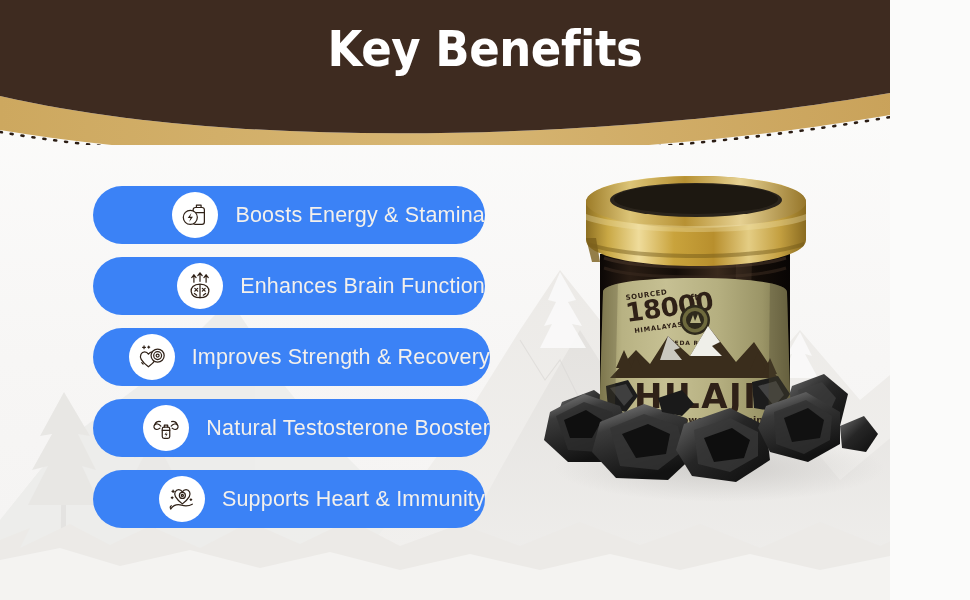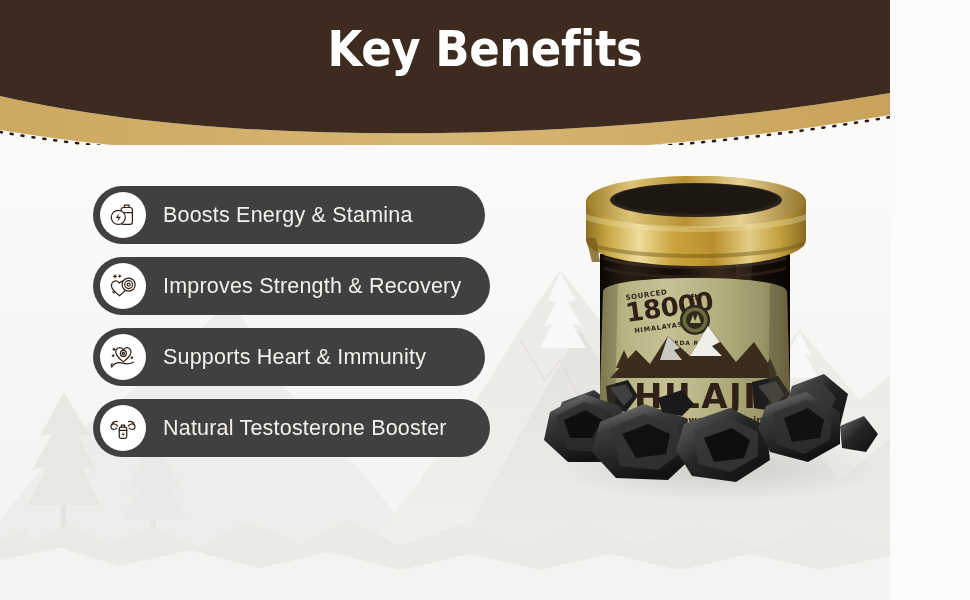--- a/index.html
+++ b/index.html
@@ -29,26 +29,27 @@
     transform:scaleX(0.9);
     transform-origin:center top;
     line-height:1.1;
   }
 
   
   .pills { position:absolute; left:93px; top:186px; width:400px; }
   .pill {
     position:relative;
     height:58px;
-    background:#404040;
+    background:#3b82f6;
     border-radius:29px;
     margin-bottom:13px;
     display:flex;
     align-items:center;
     padding-left:3px;
+    justify-content:flex-end;
   }
   .pill-icon {
     width:46px; height:46px;
     min-width:46px;
     border-radius:50%;
     background:#ffffff;
     display:flex;
     align-items:center;
     justify-content:center;
     margin-left:4px;
@@ -167,74 +168,91 @@
           <rect x="14" y="8" width="12" height="18" rx="2.5"></rect>
           <path d="M17.5 8 L17.5 5.5 L22.5 5.5 L22.5 8"></path>
           <path d="M14 13.5 L26 13.5"></path>
           <circle cx="11" cy="18.5" r="7.5" fill="#fff"></circle>
           <path d="M12.2 13.8 L8.2 19.2 L11.2 19.2 L9.8 23.4 L13.8 17.8 L10.8 17.8 Z" fill="#2f2117" stroke="none"></path>
         </svg>
       </div>
       <div class="pill-label">Boosts Energy &amp; Stamina</div>
     </div>
 
+    <div class="pill pill-w1">
+      <div class="pill-icon">
+        <svg width="30" height="30" viewBox="0 0 32 32" fill="none" stroke="#2f2117" stroke-width="1.3" stroke-linecap="round" stroke-linejoin="round">
+          <path d="M16 14 C 9 14, 6 18, 6.6 22 C 7.2 26, 11 28.5, 16 28.5
+                   C 21 28.5, 24.8 26, 25.4 22 C 26 18, 23 14, 16 14 Z"></path>
+          <path d="M16 14.5 L16 28.5"></path>
+          <path d="M10.5 18.5 L13.5 21.5 M13.5 18.5 L10.5 21.5"></path>
+          <path d="M18.5 18.5 L21.5 21.5 M21.5 18.5 L18.5 21.5"></path>
+          <path d="M10 24 L12.5 25.8"></path>
+          <path d="M22 24 L19.5 25.8"></path>
+          <path d="M9.5 12 L9.5 5.5 M9.5 4 L7.2 7 M9.5 4 L11.8 7"></path>
+          <path d="M16 11 L16 3.5 M16 2 L13.7 5 M16 2 L18.3 5"></path>
+          <path d="M22.5 12 L22.5 5.5 M22.5 4 L20.2 7 M22.5 4 L24.8 7"></path>
+        </svg>
+      </div>
+      <div class="pill-label">Enhances Brain Function</div>
+    </div>
 
     <div class="pill pill-w2">
       <div class="pill-icon">
         <svg width="30" height="30" viewBox="0 0 32 32" fill="none" stroke="#2f2117" stroke-width="1.3" stroke-linecap="round" stroke-linejoin="round">
           <path d="M4.5 18.5 C 2.5 15, 4.5 10.5, 8.2 10.5 C 10.2 10.5, 11.5 11.8, 12.2 13
                    C 12.9 11.8, 14.2 10.5, 16.2 10.5 C 19.9 10.5, 21.9 15, 19.9 18.5
                    C 18.2 21.5, 13.5 25.5, 12.2 26.5 C 10.9 25.5, 6.2 21.5, 4.5 18.5 Z" fill="#fff"></path>
           <circle cx="22" cy="14.5" r="7" fill="#fff"></circle>
           <circle cx="22" cy="14.5" r="4.2"></circle>
           <circle cx="22" cy="14.5" r="1.6"></circle>
           <path d="M7.5 7.2 L7.5 4.2 M6 5.7 L9 5.7"></path>
           <path d="M12.5 6.5 L12.5 4.5 M11.5 5.5 L13.5 5.5"></path>
           <path d="M5 22 L6.5 23.5"></path>
         </svg>
       </div>
       <div class="pill-label">Improves Strength &amp; Recovery</div>
+    </div>
+
+    <div class="pill pill-w4">
+      <div class="pill-icon">
+        <svg width="30" height="30" viewBox="0 0 32 32" fill="none" stroke="#2f2117" stroke-width="1.3" stroke-linecap="round" stroke-linejoin="round">
+          <path d="M10.5 14 C 8.5 11.5, 5.5 11, 4 12.5 C 2.3 14.2, 3.2 17, 5.5 17.5
+                   C 7 17.8, 8.5 17.2, 9.5 16.2"></path>
+          <path d="M4 12.5 C 4.8 9.8, 7.5 8.2, 10 9.2"></path>
+          <path d="M21.5 14 C 23.5 11.5, 26.5 11, 28 12.5 C 29.7 14.2, 28.8 17, 26.5 17.5
+                   C 25 17.8, 23.5 17.2, 22.5 16.2"></path>
+          <path d="M28 12.5 C 27.2 9.8, 24.5 8.2, 22 9.2"></path>
+          <rect x="12" y="15" width="8" height="12" rx="2"></rect>
+          <path d="M14.2 15 L14.2 13 L17.8 13 L17.8 15"></path>
+          <path d="M12 18.5 L20 18.5"></path>
+          <path d="M16.6 20 L14.4 23.2 L16.2 23.2 L15.5 25.6 L17.8 22.2 L16 22.2 Z" fill="#2f2117" stroke="none"></path>
+        </svg>
+      </div>
+      <div class="pill-label">Natural Testosterone Booster</div>
     </div>
 
     <div class="pill pill-w3">
       <div class="pill-icon">
         <svg width="30" height="30" viewBox="0 0 32 32" fill="none" stroke="#2f2117" stroke-width="1.3" stroke-linecap="round" stroke-linejoin="round">
           <path d="M9 13.5 C 7 10.2, 9 6, 12.5 6 C 14.4 6, 15.7 7.2, 16.4 8.4
                    C 17.1 7.2, 18.4 6, 20.3 6 C 23.8 6, 25.8 10.2, 23.8 13.5
                    C 22.2 16.3, 17.7 20.2, 16.4 21.2 C 15.1 20.2, 10.6 16.3, 9 13.5 Z" fill="#fff"></path>
           <circle cx="16.4" cy="12.2" r="3.2"></circle>
           <circle cx="16.4" cy="12.2" r="1.1"></circle>
           <path d="M4 26.5 C 7 22.5, 11.5 21.5, 15.5 22.6 C 19 23.5, 23 23.8, 27 21.5"></path>
           <path d="M4 26.5 C 3 25.2, 3.4 23.6, 4.8 23.2"></path>
           <path d="M6.5 9 L6.5 6.5 M5.3 7.8 L7.7 7.8"></path>
           <path d="M5.5 15.5 L5.5 13.8 M4.6 14.6 L6.4 14.6"></path>
           <path d="M25.5 17.5 L25.5 15.8 M24.6 16.6 L26.4 16.6"></path>
         </svg>
       </div>
       <div class="pill-label">Supports Heart &amp; Immunity</div>
     </div>
 
-    <div class="pill pill-w4">
-      <div class="pill-icon">
-        <svg width="30" height="30" viewBox="0 0 32 32" fill="none" stroke="#2f2117" stroke-width="1.3" stroke-linecap="round" stroke-linejoin="round">
-          <path d="M10.5 14 C 8.5 11.5, 5.5 11, 4 12.5 C 2.3 14.2, 3.2 17, 5.5 17.5
-                   C 7 17.8, 8.5 17.2, 9.5 16.2"></path>
-          <path d="M4 12.5 C 4.8 9.8, 7.5 8.2, 10 9.2"></path>
-          <path d="M21.5 14 C 23.5 11.5, 26.5 11, 28 12.5 C 29.7 14.2, 28.8 17, 26.5 17.5
-                   C 25 17.8, 23.5 17.2, 22.5 16.2"></path>
-          <path d="M28 12.5 C 27.2 9.8, 24.5 8.2, 22 9.2"></path>
-          <rect x="12" y="15" width="8" height="12" rx="2"></rect>
-          <path d="M14.2 15 L14.2 13 L17.8 13 L17.8 15"></path>
-          <path d="M12 18.5 L20 18.5"></path>
-          <path d="M16.6 20 L14.4 23.2 L16.2 23.2 L15.5 25.6 L17.8 22.2 L16 22.2 Z" fill="#2f2117" stroke="none"></path>
-        </svg>
-      </div>
-      <div class="pill-label">Natural Testosterone Booster</div>
-    </div>
-
   </div>
 
   <div class="product">
     <svg width="400" height="420" viewBox="0 0 400 420">
       <defs>
         <linearGradient id="lidGrad" x1="0" y1="0" x2="1" y2="0">
           <stop offset="0%" stop-color="#8d6f22"></stop>
           <stop offset="10%" stop-color="#c9a845"></stop>
           <stop offset="24%" stop-color="#efdc9b"></stop>
           <stop offset="40%" stop-color="#c9a33c"></stop>

